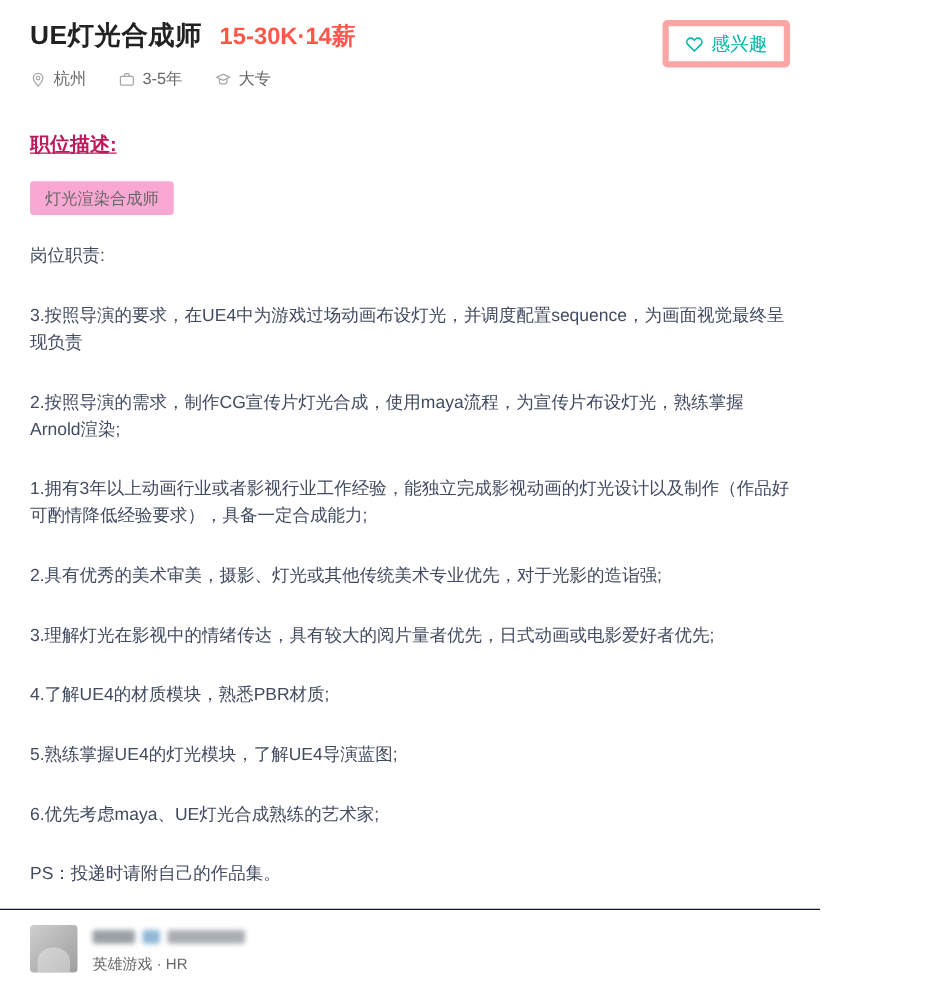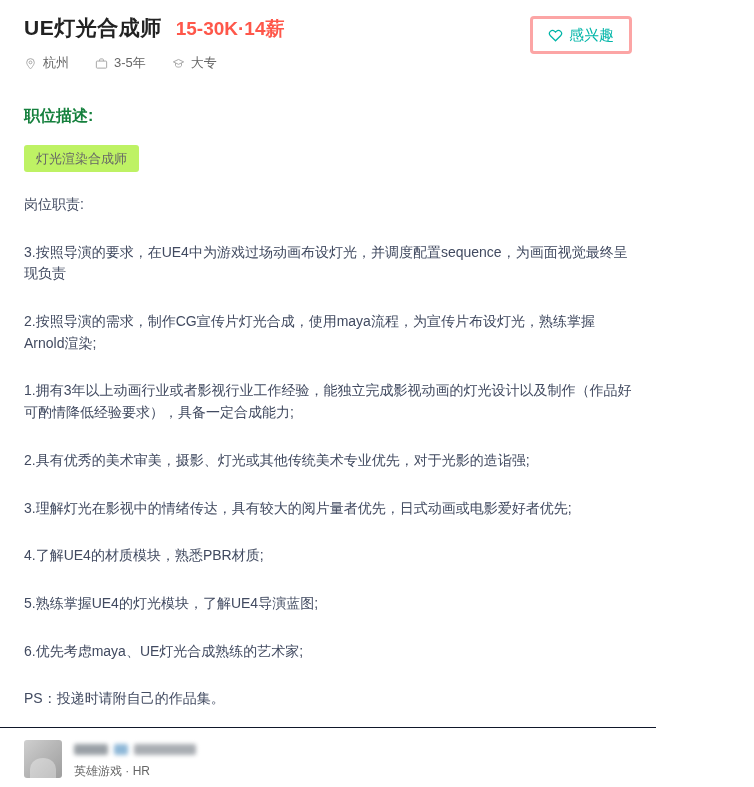--- a/index.html
+++ b/index.html
@@ -59,21 +59,21 @@
     border-radius: 4px;
     display: inline-flex;
     align-items: center;
     justify-content: center;
     font-size: 15px;
     cursor: pointer;
     white-space: nowrap;
   }
   .btn-interest {
     width: 102px;
-    border: 3px solid #fca5a5;
+    border: 5px solid #fca5a5;
     color: #00b5a8;
     background: #fff;
     gap: 6px;
   }
   .btn-interest .heart-icon {
     display: inline-block;
     width: 15px;
     height: 15px;
     position: relative;
     top: 0px;
@@ -103,31 +103,32 @@
   .meta-item .mi-icon {
     width: 13px; height: 13px;
     display: inline-block;
     opacity: .75;
   }
 
   
   .section-title {
     font-size: 16px;
     font-weight: bold;
-    color: #15803d;
+    color: #be185d;
     margin-top: 34px;
+    text-decoration: underline;
   }
   .tags {
     margin-top: 18px;
     display: flex;
     gap: 10px;
     flex-wrap: wrap;
   }
   .tag {
-    background: #bef264;
+    background: #f9a8d4;
     color: #666;
     font-size: 13px;
     border-radius: 3px;
     padding: 7px 12px;
     line-height: 1;
   }
 
   .desc {
     margin-top: 22px;
     font-size: 14px;

